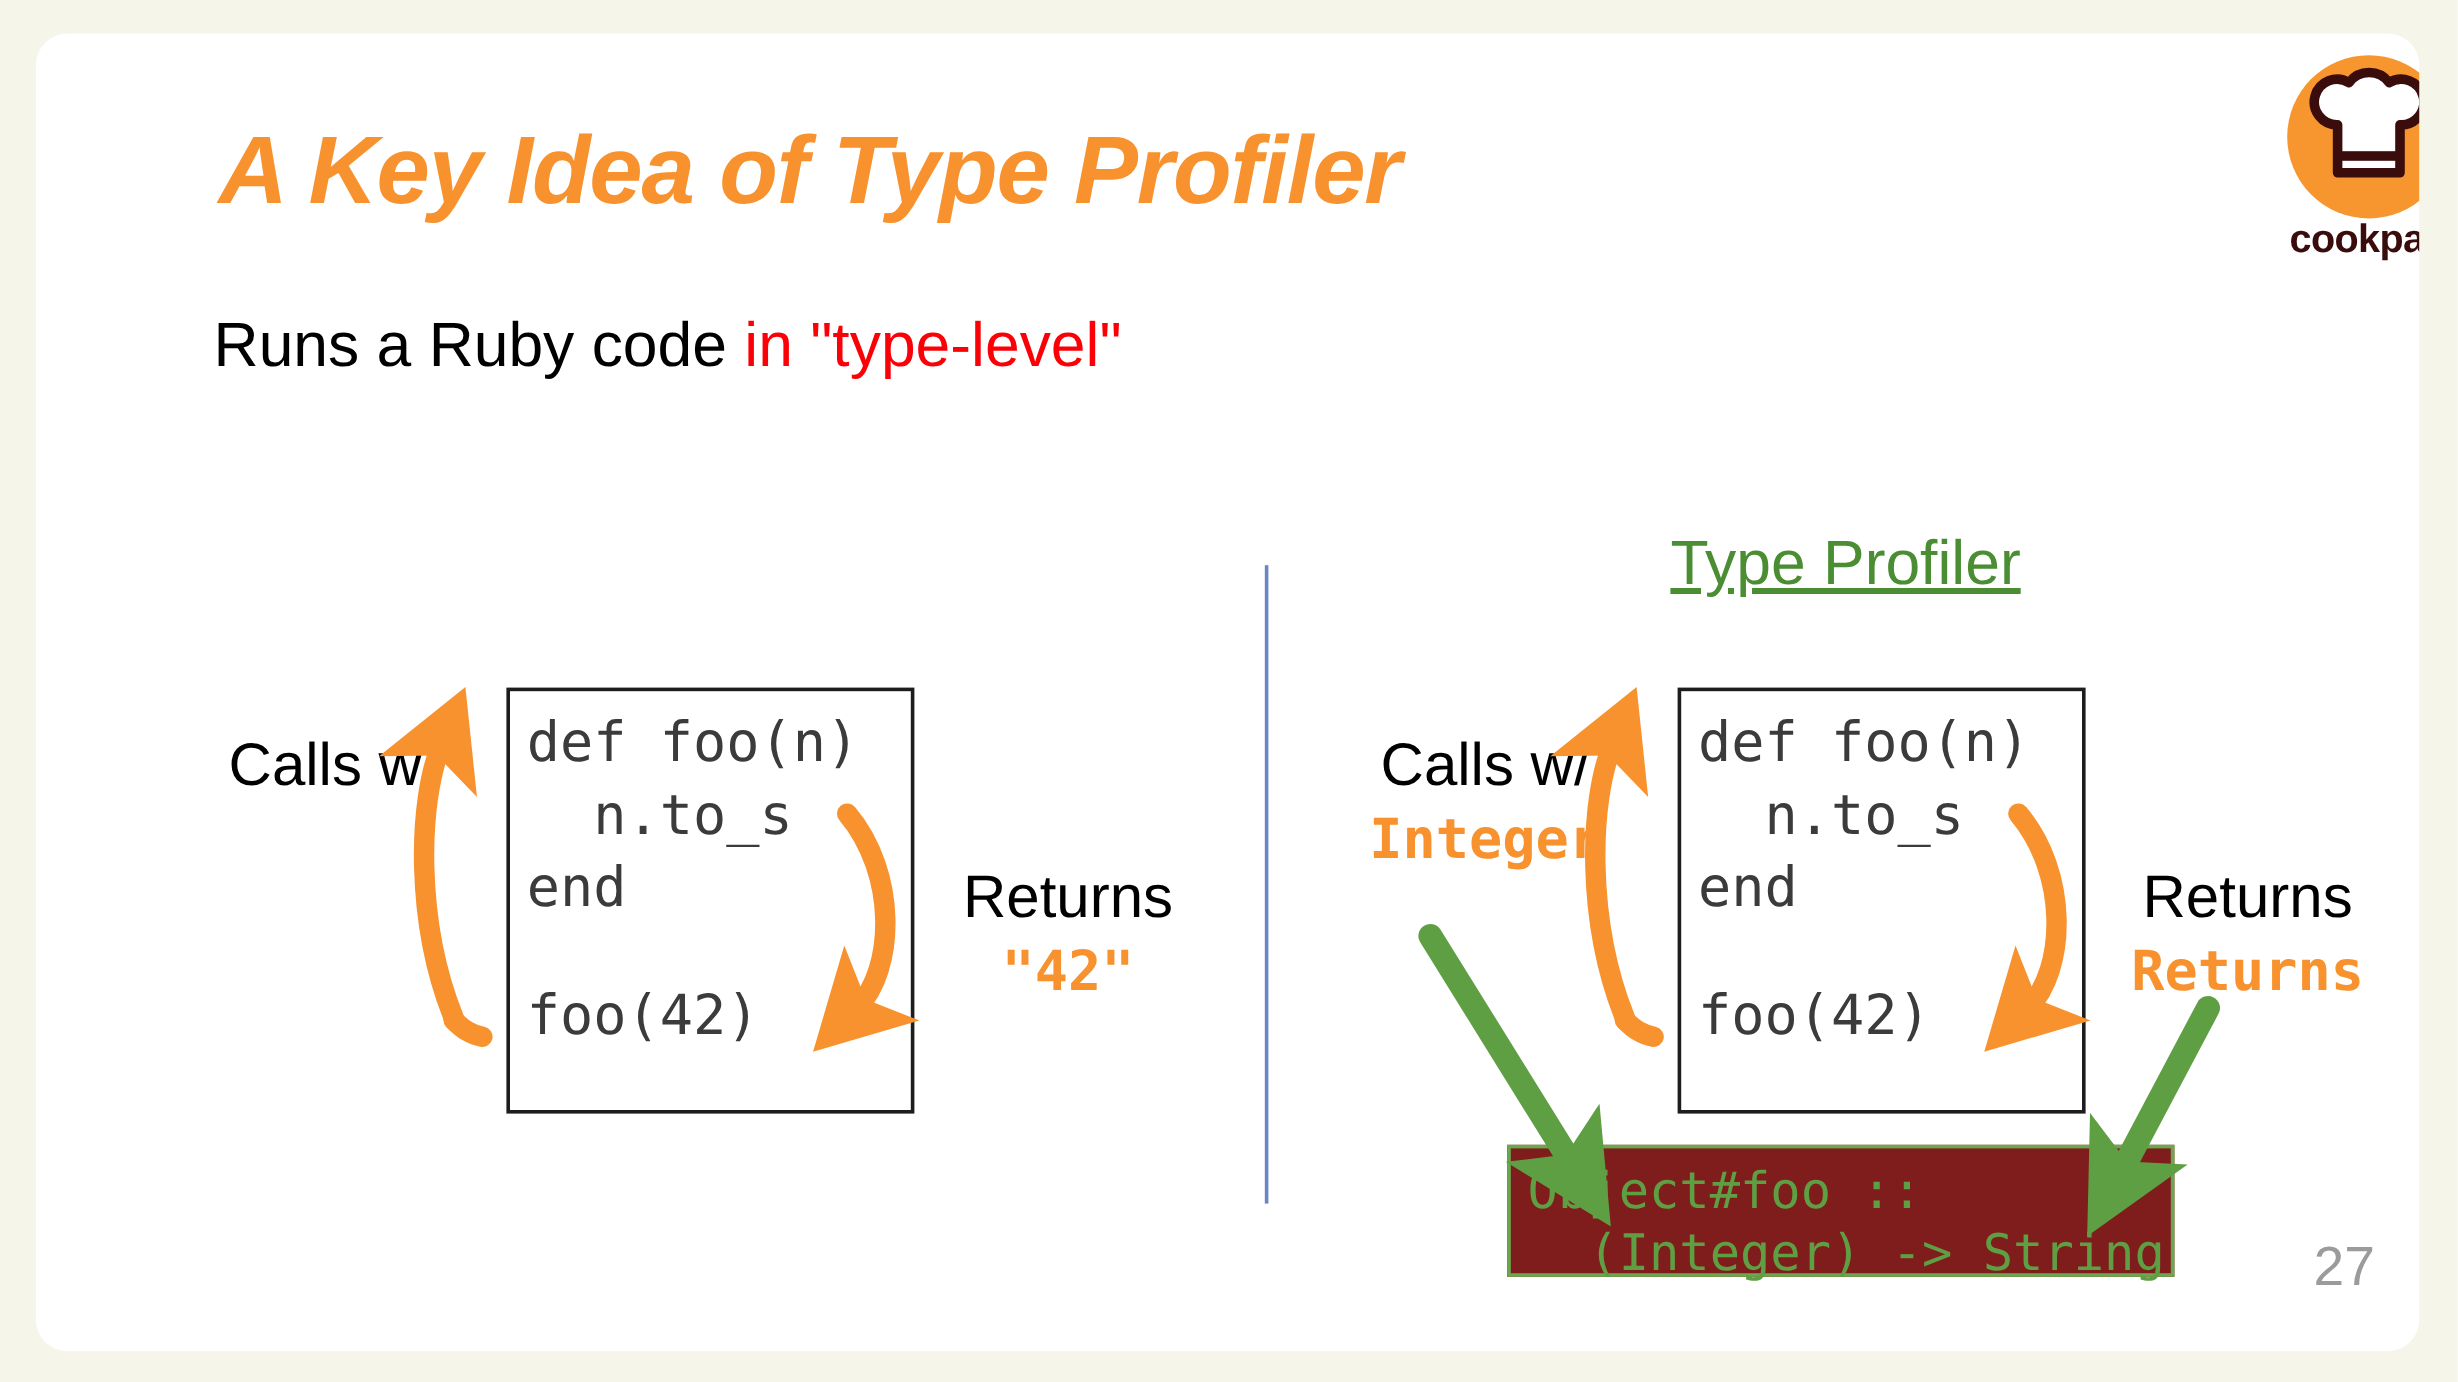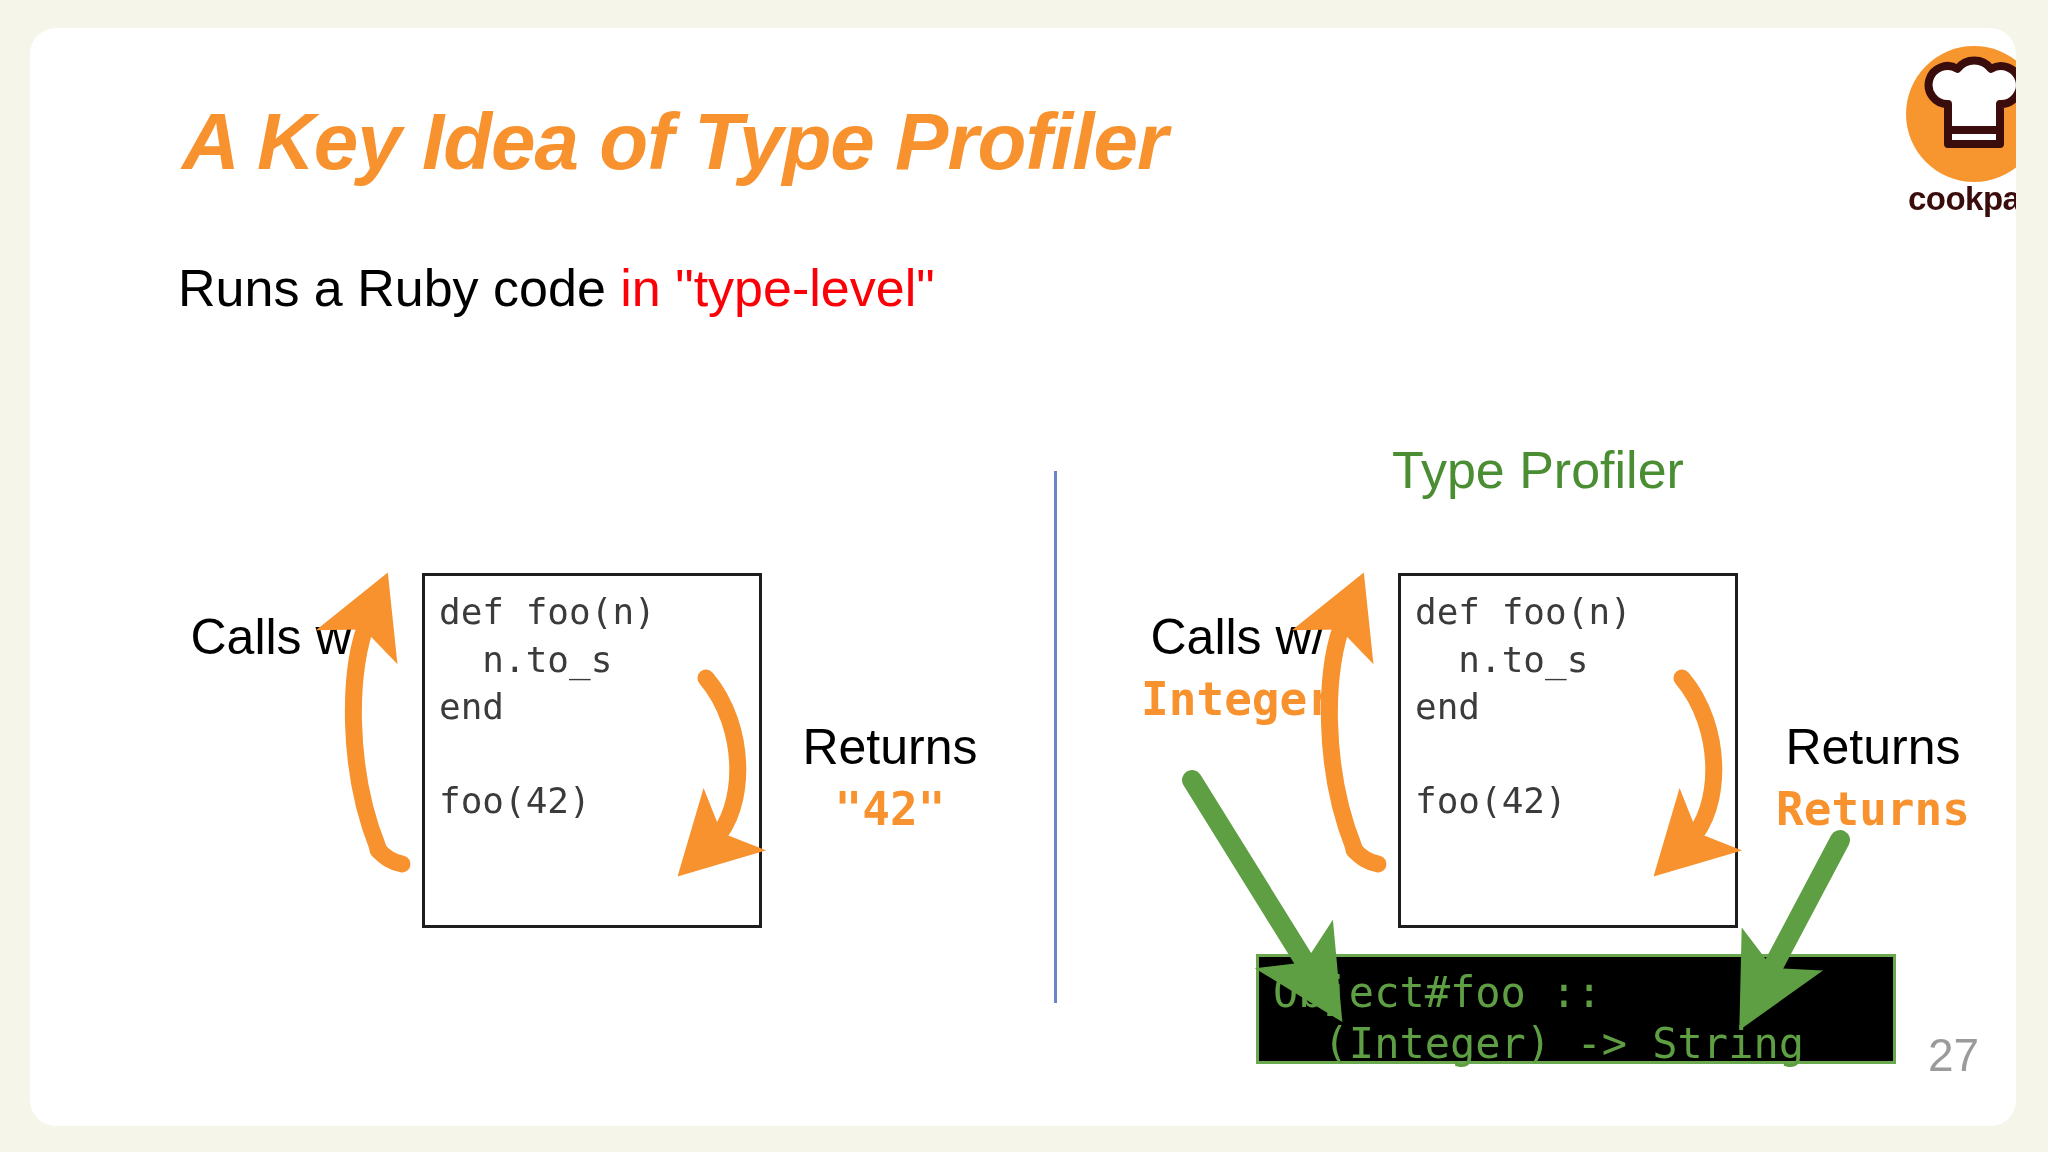--- a/index.html
+++ b/index.html
@@ -75,40 +75,40 @@
     letter-spacing: -0.5px;
   }
 
   
   .col-head {
     position: absolute;
     font-size: 52px;
     white-space: nowrap;
   }
   #head-left  { left: 288px;  top: 412px; color: #1a1a1a; }
-  #head-right { left: 1362px; top: 412px; color: #4a8d32; }
+  #head-right { left: 1362px; top: 412px; color: #4a8d32; text-decoration: underline; }
 
   
   #divider {
     position: absolute;
     left: 1024px;
     top: 443px;
     width: 3px;
     height: 532px;
     background: #6b86c4;
   }
 
   
   .code-box {
     position: absolute;
     box-sizing: border-box;
     border: 3px solid #1d1d1d;
     background: #ffffff;
     font-family: "DejaVu Sans Mono", monospace;
-    font-size: 36px;
+    font-size: 46px;
     line-height: 1.32;
     color: #3b3b3b;
     padding: 12px 0 0 14px;
     white-space: pre;
   }
   #code-left  { left: 392px;  top: 545px; width: 340px; height: 355px; }
   #code-right { left: 1368px; top: 545px; width: 340px; height: 355px; }
   .code-box .spacer { display: block; height: 46px; }
 
   
@@ -130,25 +130,25 @@
   #call-left    { left: 136px;  top: 580px; width: 224px; }
   #ret-left     { left: 750px;  top: 690px; width: 220px; }
   #call-right   { left: 1090px; top: 580px; width: 236px; }
   #ret-right    { left: 1728px; top: 690px; width: 230px; }
 
   
   #result-box {
     position: absolute;
     left: 1226px;
     top: 926px;
-    width: 640px;
+    width: 556px;
     height: 110px;
     box-sizing: border-box;
     border: 3px solid #6aa84f;
-    background: #000000;
+    background: #7f1d1d;
     font-family: "DejaVu Sans Mono", monospace;
     font-size: 42px;
     line-height: 1.22;
     color: #5f9f44;
     padding: 10px 0 0 14px;
     white-space: pre;
   }
 
   
   #arrows {

